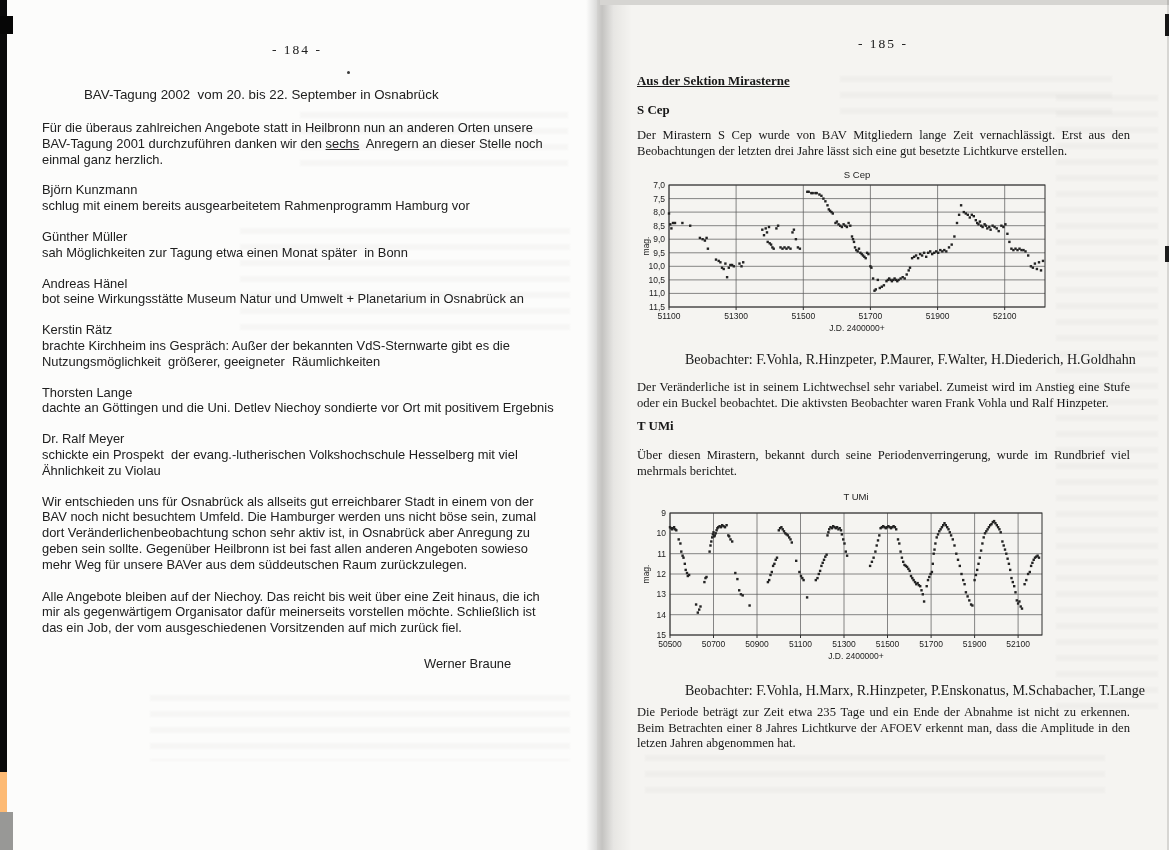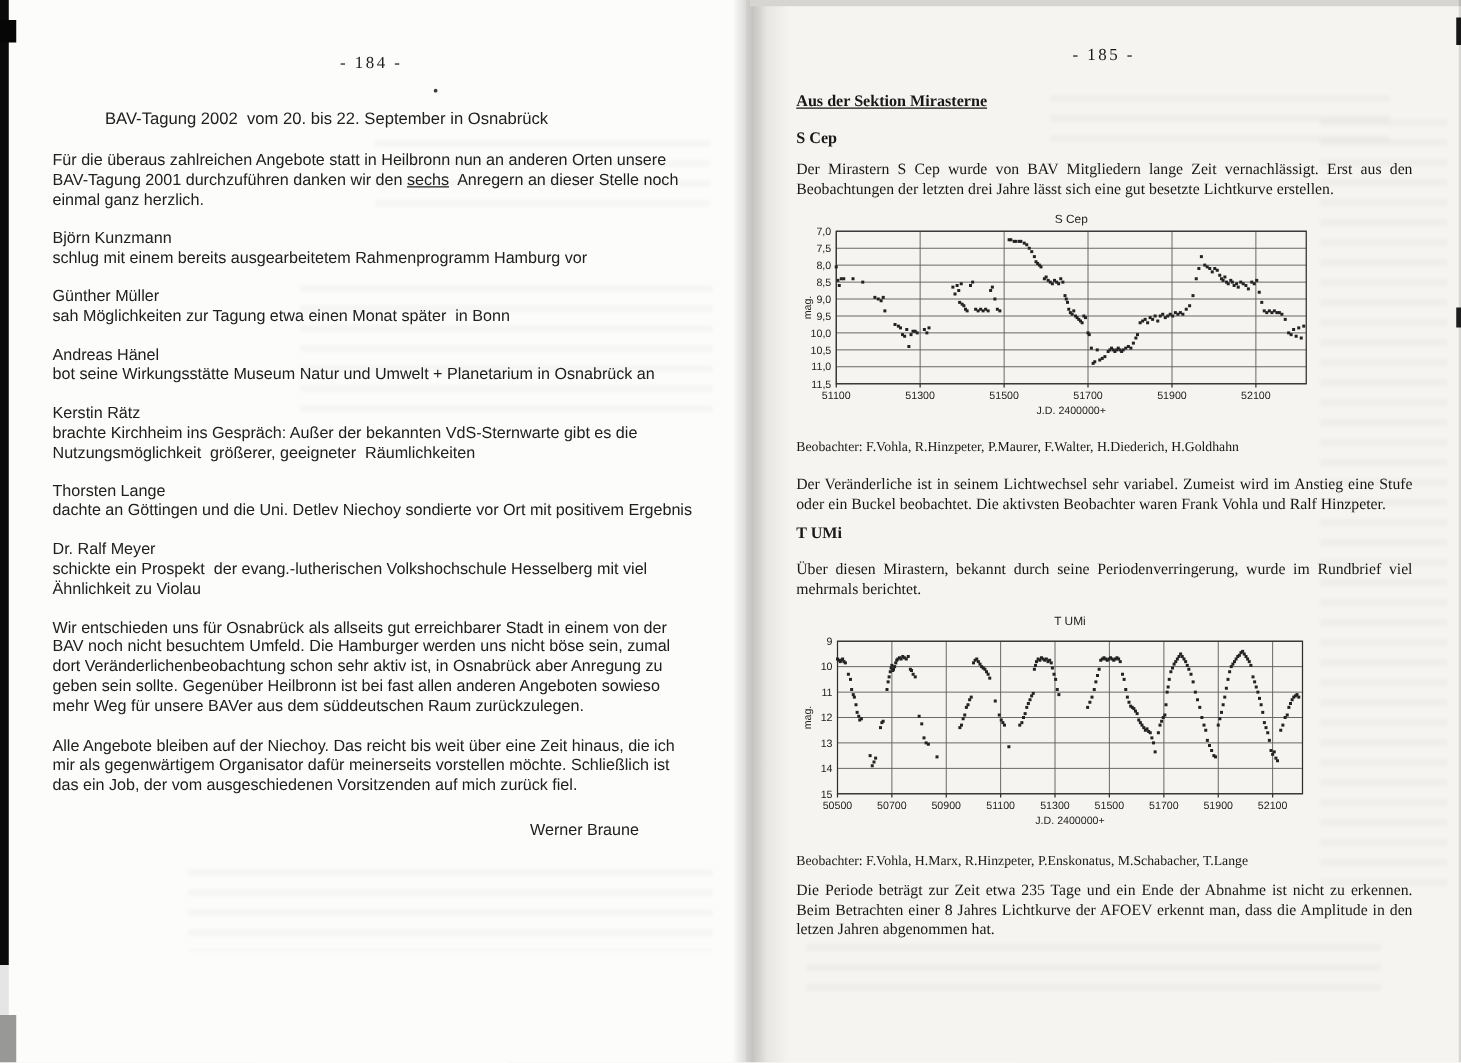--- a/index.html
+++ b/index.html
@@ -1,17 +1,17 @@
 <!DOCTYPE html>
 <html><head>
 <meta charset="utf-8">
 <style>
   * { margin:0; padding:0; box-sizing:border-box; }
   html,body { width:1169px; height:850px; overflow:hidden; background:#fbfbf9; }
-  .scan { position:relative; width:1169px; height:850px; background:#e5e5e5; font-family:"Liberation Sans",sans-serif; color:#1e1e1e; }
+  .scan { position:relative; width:1169px; height:850px; background:#fdba74; font-family:"Liberation Sans",sans-serif; color:#1e1e1e; }
 
   
   .edge-strip { position:absolute; left:0; top:0; width:7px; height:772px; background:#0a0a0a; }
   .edge-strip-btm { position:absolute; left:0; top:812px; width:13px; height:38px; background:#989896; }
   .corner-mark { position:absolute; left:0; top:16px; width:13px; height:18px; background:#060606; }
   .right-line { position:absolute; right:0; top:0; width:2px; height:850px; background:rgba(0,0,0,0.12); }
   .right-mark1 { position:absolute; right:0; top:14px; width:4px; height:22px; background:#161616; }
   .right-mark2 { position:absolute; right:0; top:246px; width:4px; height:16px; background:#1d1d1d; }
   .top-band { position:absolute; left:600px; top:0; width:569px; height:5px; background:#d6d5d2; }
   .speck { position:absolute; width:3px; height:3px; border-radius:50%; background:#3a3a3a; }
@@ -43,21 +43,21 @@
   .pn-right { left:637px; top:36px; width:492px; text-align:center; font-size:13.5px; letter-spacing:2px; }
   .rp-section { left:637px; top:74px; font-weight:bold; font-size:12.9px; text-decoration:underline; }
   .rp-h { font-weight:bold; font-size:12.9px; }
   .rp-h-scep { left:637px; top:103px; }
   .rp-h-tumi { left:637px; top:419px; }
   .rp-p { width:493px; font-size:12.6px; line-height:15.6px; text-align:justify; }
   .rp-p-scep { left:637px; top:128px; }
   .rp-p-scep2 { left:637px; top:380px; }
   .rp-p-tumi { left:637px; top:448px; }
   .rp-p-tumi2 { left:637px; top:705px; }
-  .rp-obs { font-size:11px; }
+  .rp-obs { font-size:14px;margin-left:48px; }
   .rp-obs-scep { left:637px; top:352px; }
   .rp-obs-tumi { left:637px; top:683px; }
 
   
   .chart { position:absolute; }
   .chart-scep { left:640px; top:168px; width:410px; height:170px; }
   .chart-tumi { left:640px; top:490px; width:410px; height:180px; }
   .chart svg text { fill:#222; }
   .ct { font:9.5px "Liberation Sans",sans-serif; }
   .tk { font:8.5px "Liberation Sans",sans-serif; }

